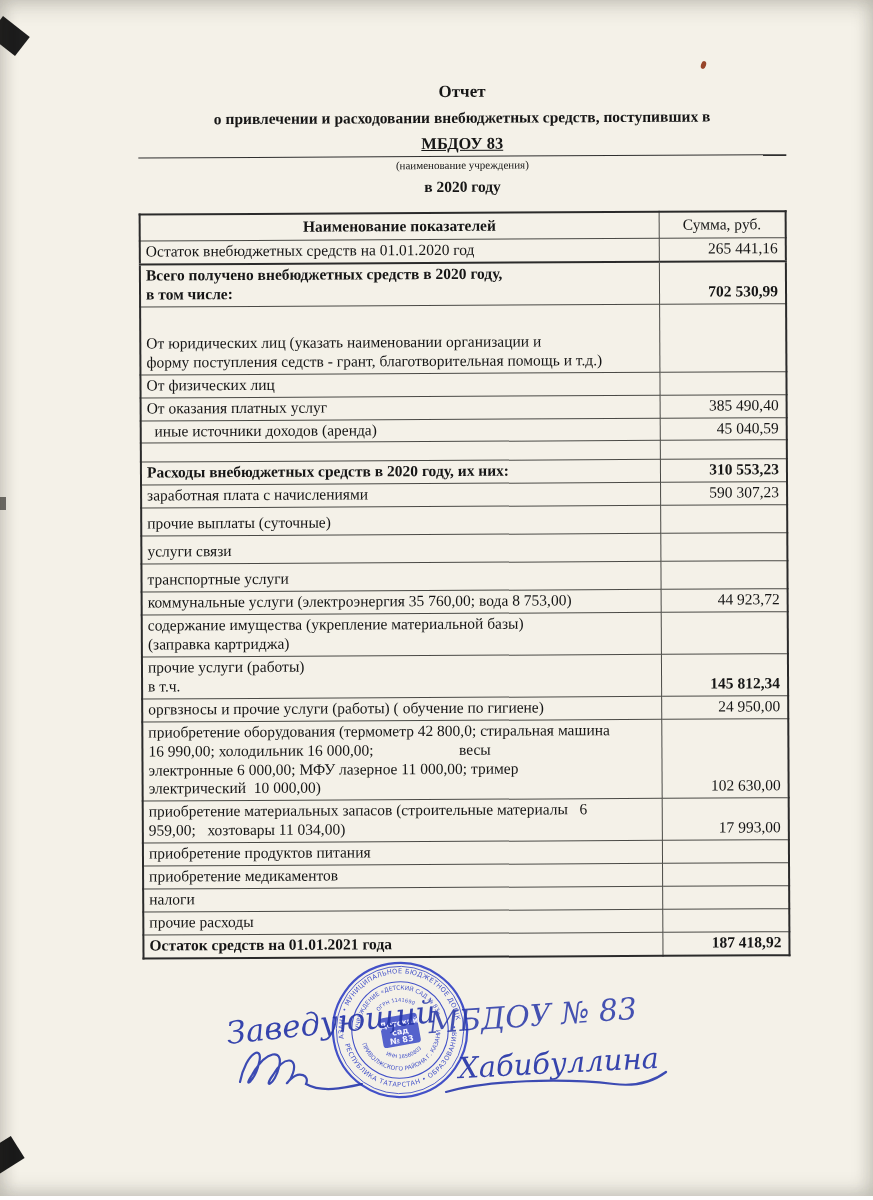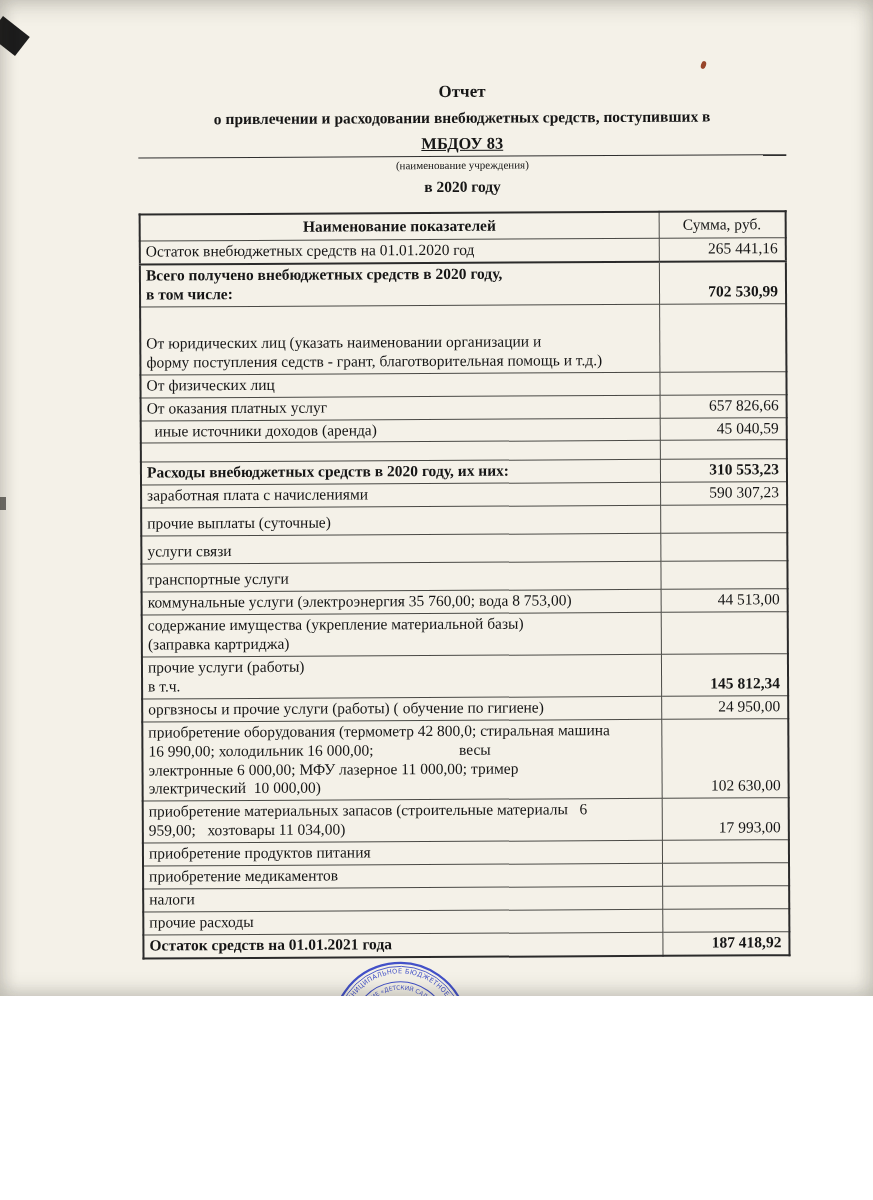--- a/index.html
+++ b/index.html
@@ -1,17 +1,17 @@
 <!DOCTYPE html>
 <html><head>
 <meta charset="utf-8">
 <style>
   html,body{margin:0;padding:0;}
   .scan{
-    position:relative;width:873px;height:996px;overflow:hidden;
+    position:relative;width:873px;height:1196px;overflow:hidden;
     background:#f4f1e8;color:#161616;
     font-family:"Liberation Serif","DejaVu Serif",serif;
   }
   .edge-shade{
     position:absolute;inset:0;pointer-events:none;z-index:9;
     box-shadow:inset 0 10px 18px rgba(60,55,45,.12),
                inset -8px 0 16px rgba(60,55,45,.10),
                inset 8px 0 14px rgba(60,55,45,.08),
                inset 0 -10px 16px rgba(60,55,45,.10);
   }
@@ -93,21 +93,21 @@
             <td class="cell-label" style="height: 64px;">От юридических лиц (указать наименовании организации и
 форму поступления седств - грант, благотворительная помощь и т.д.)</td>
             <td class="cell-value"></td>
           </tr>
           <tr>
             <td class="cell-label">От физических лиц</td>
             <td class="cell-value"></td>
           </tr>
           <tr>
             <td class="cell-label">От оказания платных услуг</td>
-            <td class="cell-value">657 826,66</td>
+            <td class="cell-value">385 490,40</td>
           </tr>
           <tr>
             <td class="cell-label">&nbsp;&nbsp;иные источники доходов (аренда)</td>
             <td class="cell-value">45 040,59</td>
           </tr>
           <tr>
             <td class="cell-label" style="height: 15px;"></td>
             <td class="cell-value"></td>
           </tr>
           <tr>
@@ -125,21 +125,21 @@
           <tr>
             <td class="cell-label" style="height: 24px;">услуги связи</td>
             <td class="cell-value"></td>
           </tr>
           <tr>
             <td class="cell-label" style="height: 24px;">транспортные услуги</td>
             <td class="cell-value"></td>
           </tr>
           <tr>
             <td class="cell-label">коммунальные услуги (электроэнергия 35 760,00; вода 8 753,00)</td>
-            <td class="cell-value">44 513,00</td>
+            <td class="cell-value">44 923,72</td>
           </tr>
           <tr>
             <td class="cell-label">содержание имущества (укрепление материальной базы)
 (заправка картриджа)</td>
             <td class="cell-value"></td>
           </tr>
           <tr>
             <td class="cell-label">прочие услуги (работы)
 в т.ч.</td>
             <td class="cell-value bold v-bottom">145 812,34</td>

